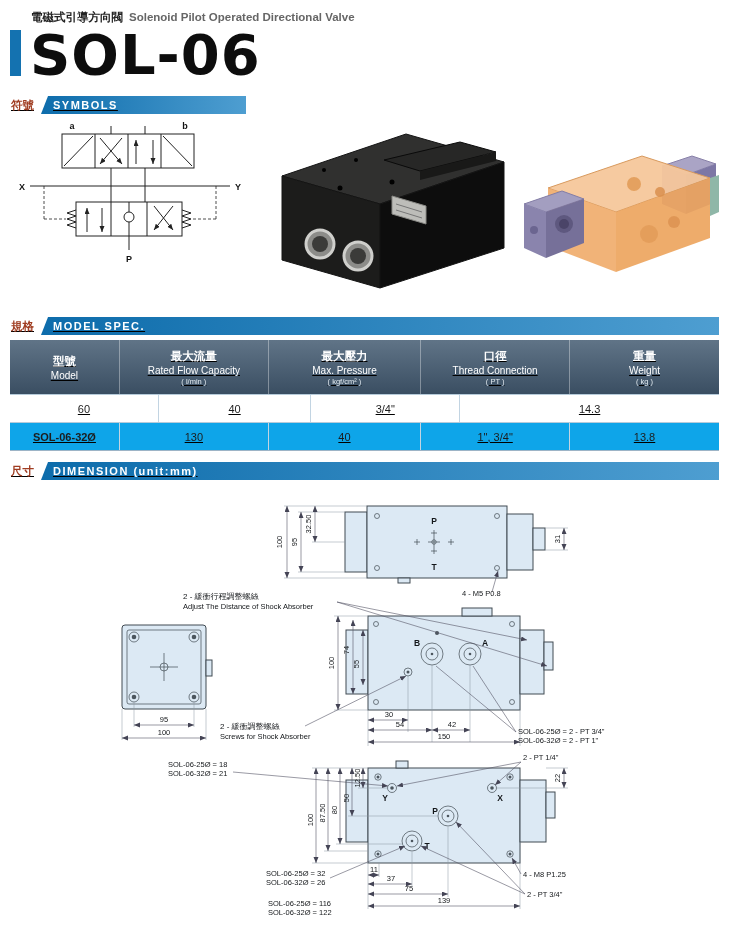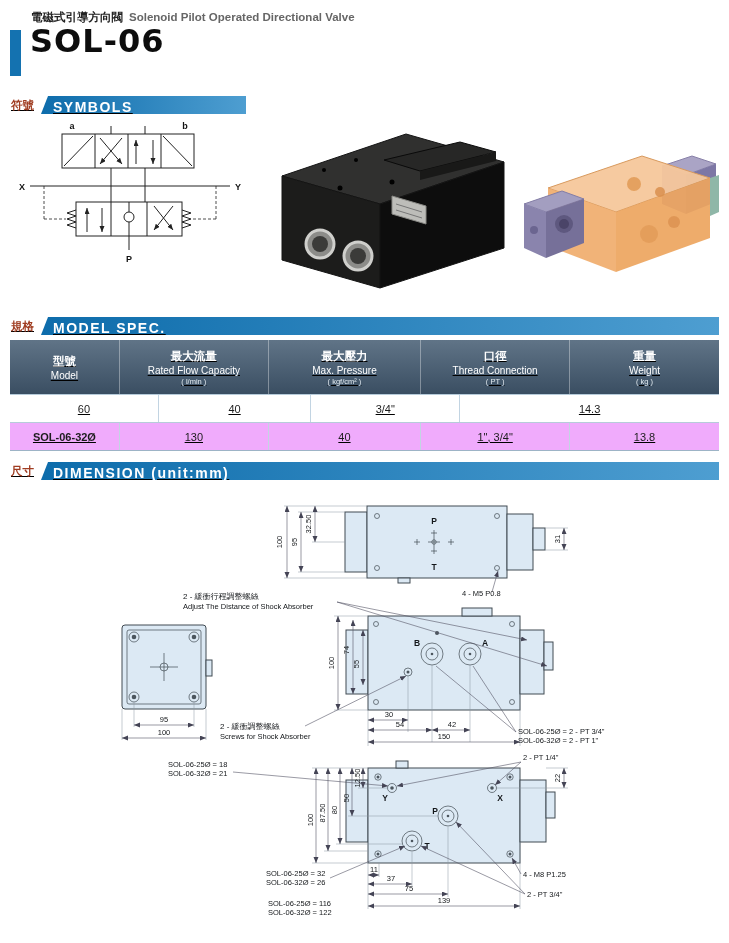--- a/index.html
+++ b/index.html
@@ -4,40 +4,40 @@
 <style>
   * { margin:0; padding:0; box-sizing:border-box; }
   html,body { background:#ffffff; }
   body { font-family:"Liberation Sans", sans-serif; }
   .page { position:relative; width:729px; height:943px; background:#fff; overflow:hidden; }
 
   
   .accent { position:absolute; left:10px; top:30px; width:11px; height:46px; background:#1472b0; }
   .subtitle { position:absolute; left:31px; top:10px; font-size:11.5px; font-weight:bold; color:#222; }
   .subtitle .en { color:#666; margin-left:6px; }
-  .title { position:absolute; left:30px; top:22px; font-size:32px; font-weight:800; color:#0d0d0d;
+  .title { position:absolute; left:30px; top:22px; font-size:56px; font-weight:800; color:#0d0d0d;
            letter-spacing:1px; font-family:"DejaVu Sans", sans-serif; }
 
   
   .secbar { position:absolute; left:10px; height:18px; display:flex; align-items:stretch; font-weight:bold;text-decoration:underline; }
   .sec-zh { color:#a03d22; font-size:11.5px; padding:2px 7px 0 1px; white-space:nowrap; }
-  .sec-en { flex:1; background:linear-gradient(90deg,#0d6cab,#4e9ed1); color:#fff; font-size:14px;
+  .sec-en { flex:1; background:linear-gradient(90deg,#0d6cab,#4e9ed1); color:#fff; font-size:11px;
             letter-spacing:1.5px; padding:3px 0 0 12px; clip-path:polygon(7px 0,100% 0,100% 100%,0 100%); }
 
   
   .spec-table { position:absolute; left:10px; top:340px; width:709px; font-size:11px; border-bottom:1px solid #9db4c6;text-decoration:underline; }
   .thead { display:flex; height:54px; background:linear-gradient(180deg,#607487,#3a4e62); color:#fff; }
   .th { display:flex; flex-direction:column; justify-content:center; align-items:center;
         border-right:1px solid rgba(255,255,255,.35); }
   .th:last-child { border-right:none; }
   .th-zh { font-size:11.5px; font-weight:bold; }
   .th-en { font-size:10px; margin-top:1px; }
   .th-unit { font-size:7.5px; margin-top:1px; color:#e4ecf2; }
   .trow { display:flex; height:28px; border-top:1px solid #b6cbda; }
-  .trow.alt { background:#f0abfc; }
+  .trow.alt { background:#0ea5e9; }
   .td { display:flex; align-items:center; justify-content:center; border-right:1px solid #c2d4e2; color:#1c1c1c; }
   .td:last-child { border-right:none; }
   .td.model { font-weight:bold; }
   .c0 { width:15.5%; } .c1 { width:21%; } .c2 { width:21.5%; } .c3 { width:21%; } .c4 { flex:1; }
 
   
   svg { position:absolute; }
   .sch line, .sch rect, .sch polyline, .sch circle { stroke:#222; stroke-width:1; fill:none; }
   .sch text { font-size:9px; fill:#111; font-weight:bold; }
   .sch .dash { stroke-dasharray:3 2; stroke-width:.8; }

